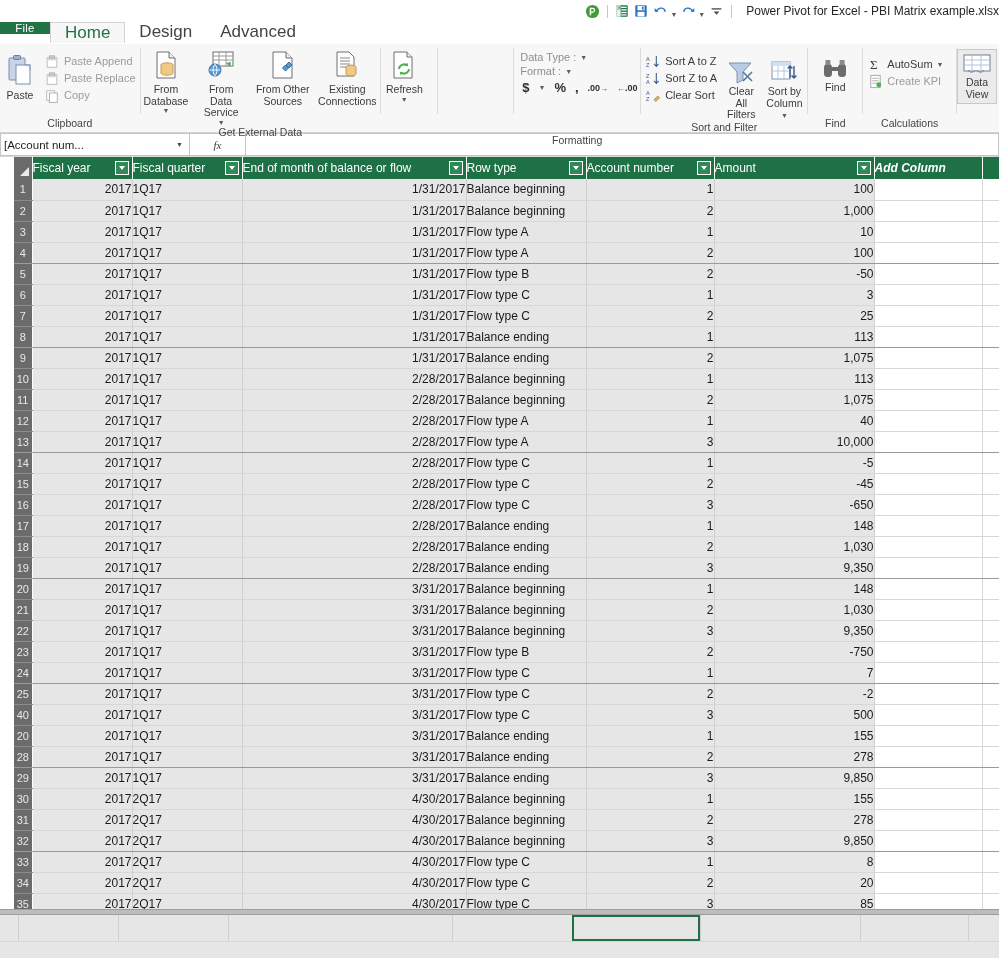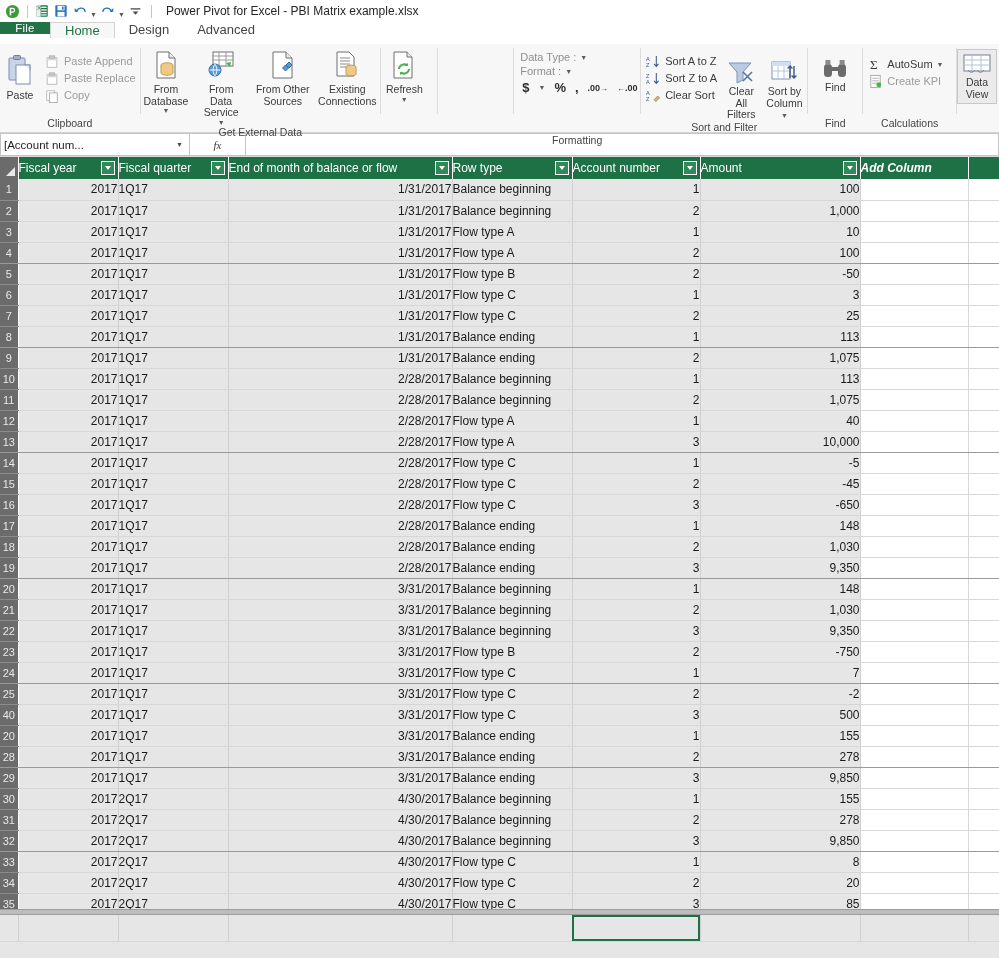--- a/index.html
+++ b/index.html
@@ -8,35 +8,35 @@
     font-family: "Liberation Sans", sans-serif;
     background: #ffffff;
     overflow: hidden;
     -webkit-font-smoothing: antialiased;
   }
 
   
   .titlebar {
     height: 22px; background: #ffffff;
     display: flex; align-items: center; padding-left: 3px;
-    font-size: 11.5px; color: #1f1f1f;
+    font-size: 11.5px; color: #1f1f1f; justify-content: flex-end;
   }
   .qat-icon { width: 18px; height: 18px; display:inline-flex; align-items:center; justify-content:center; margin-right:1px;}
   .qat-sep { width:1px; height:13px; background:#c6c6c6; margin:0 5px; }
   .title-text { margin-left: 9px; font-size: 12px; color:#262626; }
   .qat-caret { font-size:7px; color:#5c5c5c; margin:0 2px 0 0; align-self:flex-end; padding-bottom:4px;}
 
   
   .tabstrip { height: 22px; background:#ffffff; display:flex; align-items:flex-start; position:relative; }
   .tab-file {
     background:#217346; color:#ffffff; font-size:11.5px;
     display:flex; align-items:center; justify-content:center;
     width:50px; letter-spacing:.2px;
   }
-  .tab { font-size:13px; color:#444; display:flex; align-items:center; padding:0 14px; background:#ffffff;}
+  .tab { font-size:17px; color:#444; display:flex; align-items:center; padding:0 14px; background:#ffffff;}
   .tab.active { background:#f7f7f7; border-top:1px solid #d4d4d4; border-left:1px solid #d4d4d4; border-right:1px solid #d4d4d4; color:#217346; }
   .tabstrip-fill { flex:1; }
 
   
   .ribbon {
     height: 89px; background:#f7f7f7; border-bottom:1px solid #d4d4d4;
     display:flex; align-items:stretch; position:relative;
   }
   .rgroup { display:flex; flex-direction:column; position:relative; }
   .rgroup-body { flex:1; display:flex; align-items:flex-start; padding-top:4px; }
@@ -74,21 +74,21 @@
     width:190px; border:1px solid #c4c4c4; display:flex; align-items:center;
     font-size:11.5px; color:#1f1f1f; padding-left:3px; background:#fff;
   }
   .namebox .nb-text { flex:1; white-space:nowrap; overflow:hidden; }
   .namebox .nb-caret { font-size:7px; color:#4a4a4a; padding:0 6px 0 2px;}
   .fxbox { width:56px; border:1px solid #c4c4c4; border-left:none; display:flex; align-items:center; justify-content:center;
            font-family:"Liberation Serif", serif; font-style:italic; font-size:11px; color:#3c3c3c; background:#fff;}
   .fx-input { flex:1; border:1px solid #c4c4c4; border-left:none; background:#ffffff; }
 
   
-  .gridwrap { position:relative; height:752px; background:#fdba74; overflow:hidden; }
+  .gridwrap { position:relative; height:752px; background:#fdba74; overflow:hidden;margin-left:14px; }
   table.grid { border-collapse:collapse; table-layout:fixed; width:999px; }
   table.grid td, table.grid th { padding:0; }
 
   thead th {
     height:22px; background:#1e7145; color:#ffffff; font-weight:normal;
     font-size:12px; text-align:left; padding-left:4px; position:relative;
     border-right:1px solid #ffffff; vertical-align:middle;
   }
   th.corner { background:#6b6b6b; border-right:1px solid #fff; padding:0; }
   th.corner .tri { width:0;height:0;border-left:9px solid transparent;border-bottom:9px solid #e9e9e9; margin:7px 0 0 6px;}

